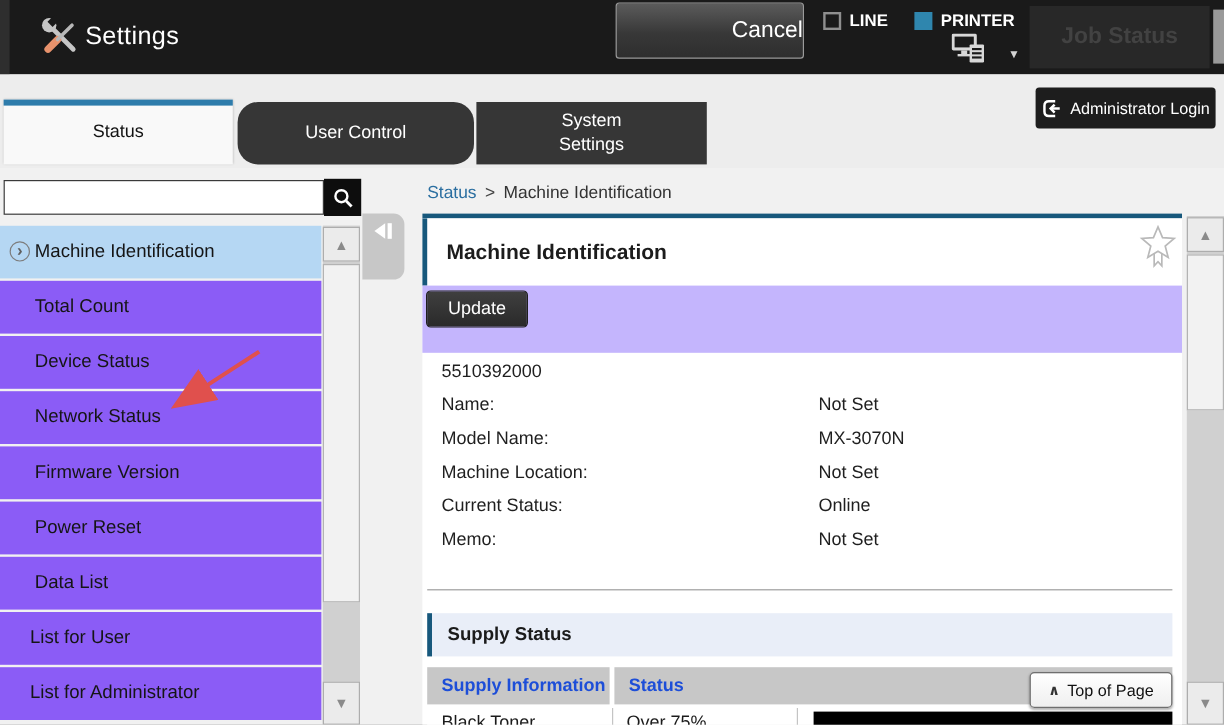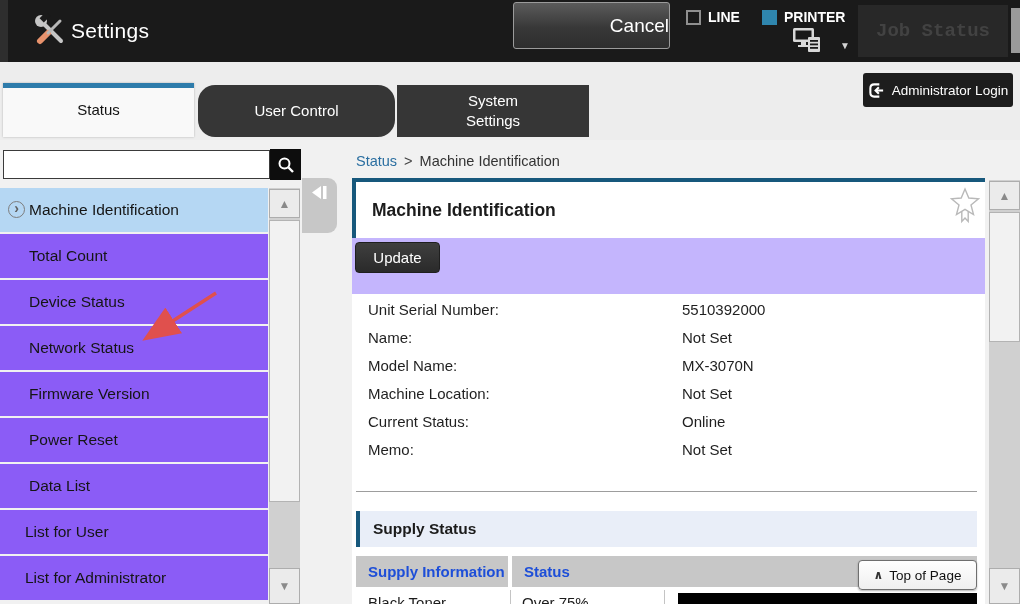--- a/index.html
+++ b/index.html
@@ -23,21 +23,21 @@
     background:linear-gradient(#5b5b5b,#383838 55%,#2e2e2e);border:1px solid #9b9b9b;border-radius:3px;
     color:#fff;font-size:19px;font-family:inherit;text-align:right;cursor:pointer;}
   .indicator-group{position:absolute;top:9px;display:flex;align-items:center;gap:7px;color:#fff;font-size:14px;font-weight:600;}
   .line-group{left:686px;}
   .printer-group{left:762px;}
   .checkbox-empty{width:15px;height:15px;border:2px solid #8f8f8f;background:transparent;display:inline-block;}
   .checkbox-filled{width:15px;height:15px;background:var(--printer-teal);display:inline-block;}
   .printer-status{position:absolute;left:793px;top:28px;width:30px;height:26px;cursor:pointer;}
   .topbar-caret{position:absolute;left:840px;top:41px;color:#d4d4d4;font-size:10px;cursor:pointer;line-height:1;}
   .job-status{position:absolute;left:858px;top:5px;width:150px;height:52px;background:#282828;
-    display:flex;align-items:center;justify-content:center;color:#424242;font-size:19px;font-weight:700;cursor:pointer;font-family:Liberation Mono, monospace;}
+    display:flex;align-items:center;justify-content:center;color:#424242;font-size:19px;font-weight:700;cursor:pointer;}
   .topbar-scroll{position:absolute;left:1011px;top:8px;width:9px;height:45px;background:#9a9a9a;}
 
   
   .tabbar{position:absolute;left:0;top:62px;width:1020px;height:78px;background:#ededed;}
   .tab{position:absolute;display:flex;align-items:center;justify-content:center;font-size:15px;cursor:pointer;text-align:center;}
   .tab-active{left:3px;top:21px;width:191px;height:54px;background:#f9f9f9;border-top:5px solid var(--tab-blue);
     color:#121212;box-shadow:0 0 2px rgba(0,0,0,.25);align-items:flex-start;padding-top:13px;}
   .tab-dark{top:23px;height:52px;background:#363636;color:#fff;}
   .tab-dark .wrap{display:inline-block;width:86px;line-height:1.35;}
   .tab-user{left:198px;width:197px;border-radius:17px;}
@@ -247,21 +247,20 @@
         </svg>
       </button>
     </div>
 
     <div class="update-bar">
       <button class="update-btn">Update</button>
     </div>
 
     <div class="fields">
       <div class="field-row">
-        <span class="f-label">Unit Serial Number:</span>
         <span class="f-value">5510392000</span>
       </div>
       <div class="field-row">
         <span class="f-label">Name:</span>
         <span class="f-value">Not Set</span>
       </div>
       <div class="field-row">
         <span class="f-label">Model Name:</span>
         <span class="f-value">MX-3070N</span>
       </div>

